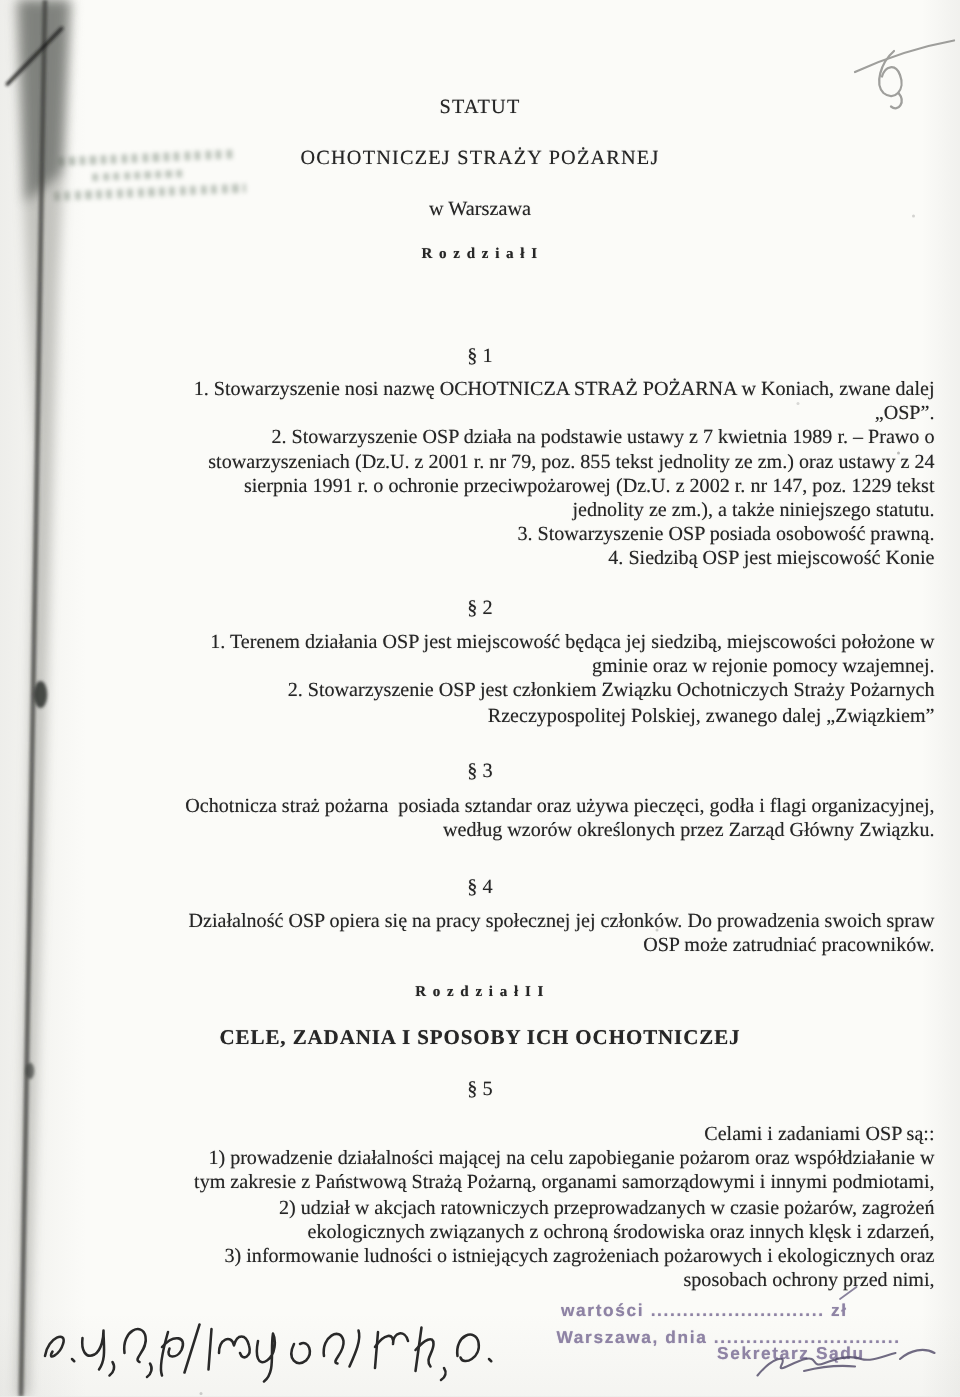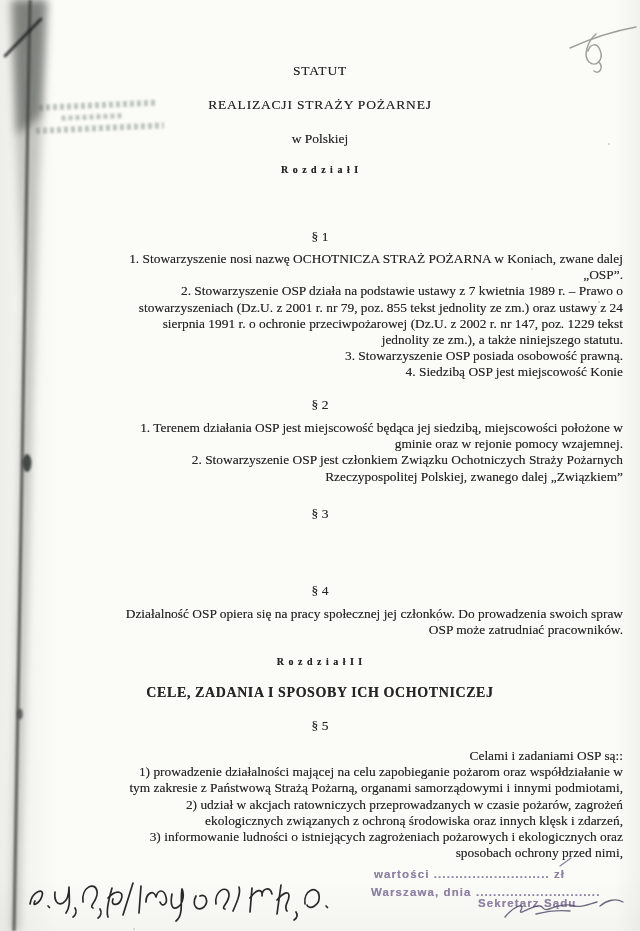--- a/index.html
+++ b/index.html
@@ -69,32 +69,33 @@
 
 <div class="page">
 
   <div class="abs faded-stamp">
     <div class="row r1"></div>
     <div class="row r2"></div>
     <div class="row r3"></div>
   </div>
 
   <div class="abs center h-title" style="top:63px">STATUT</div>
-  <div class="abs center h-title" style="top:97px">REALIZACJI STRAŻY POŻARNEJ</div>
-  <div class="abs center h-mark" style="top:131px">w Polskiej</div>
+  <div class="abs center h-title" style="top:97px">OCHOTNICZEJ STRAŻY POŻARNEJ</div>
+  <div class="abs center h-mark" style="top:131px">w Warszawa</div>
 
   <div class="abs center h-chapter" style="top:164px">R o z d z i a ł I</div>
 
   <div class="abs center h-mark" style="top:229px">§ 1</div>
   <div class="abs body-block" style="top:251px">1. Stowarzyszenie nosi nazwę OCHOTNICZA STRAŻ POŻARNA w Koniach, zwane dalej<br>„OSP”.<br>2. Stowarzyszenie OSP działa na podstawie ustawy z 7 kwietnia 1989 r. – Prawo o<br>stowarzyszeniach (Dz.U. z 2001 r. nr 79, poz. 855 tekst jednolity ze zm.) oraz ustawy z 24<br>sierpnia 1991 r. o ochronie przeciwpożarowej (Dz.U. z 2002 r. nr 147, poz. 1229 tekst<br>jednolity ze zm.), a także niniejszego statutu.<br>3. Stowarzyszenie OSP posiada osobowość prawną.<br>4. Siedzibą OSP jest miejscowość Konie</div>
 
   <div class="abs center h-mark" style="top:397px">§ 2</div>
   <div class="abs body-block" style="top:420px">1. Terenem działania OSP jest miejscowość będąca jej siedzibą, miejscowości położone w<br>gminie oraz w rejonie pomocy wzajemnej.<br>2. Stowarzyszenie OSP jest członkiem Związku Ochotniczych Straży Pożarnych<br>Rzeczypospolitej Polskiej, zwanego dalej „Związkiem”</div>
 
   <div class="abs center h-mark" style="top:506px">§ 3</div>
+  <div class="abs body-block" style="top:529px">Ochotnicza straż pożarna  posiada sztandar oraz używa pieczęci, godła i flagi organizacyjnej,<br>według wzorów określonych przez Zarząd Główny Związku.</div>
 
   <div class="abs center h-mark" style="top:583px">§ 4</div>
   <div class="abs body-block" style="top:606px">Działalność OSP opiera się na pracy społecznej jej członków. Do prowadzenia swoich spraw<br>OSP może zatrudniać pracowników.</div>
 
   <div class="abs center h-chapter" style="top:656px">R o z d z i a ł I I</div>
   <div class="abs center h-section" style="top:685px">CELE, ZADANIA I SPOSOBY ICH OCHOTNICZEJ</div>
 
   <div class="abs center h-mark" style="top:718px">§ 5</div>
   <div class="abs body-block" style="top:748px">Celami i zadaniami OSP są::<br>1) prowadzenie działalności mającej na celu zapobieganie pożarom oraz współdziałanie w<br>tym zakresie z Państwową Strażą Pożarną, organami samorządowymi i innymi podmiotami,<br>2) udział w akcjach ratowniczych przeprowadzanych w czasie pożarów, zagrożeń<br>ekologicznych związanych z ochroną środowiska oraz innych klęsk i zdarzeń,<br>3) informowanie ludności o istniejących zagrożeniach pożarowych i ekologicznych oraz<br>sposobach ochrony przed nimi,</div>
 

